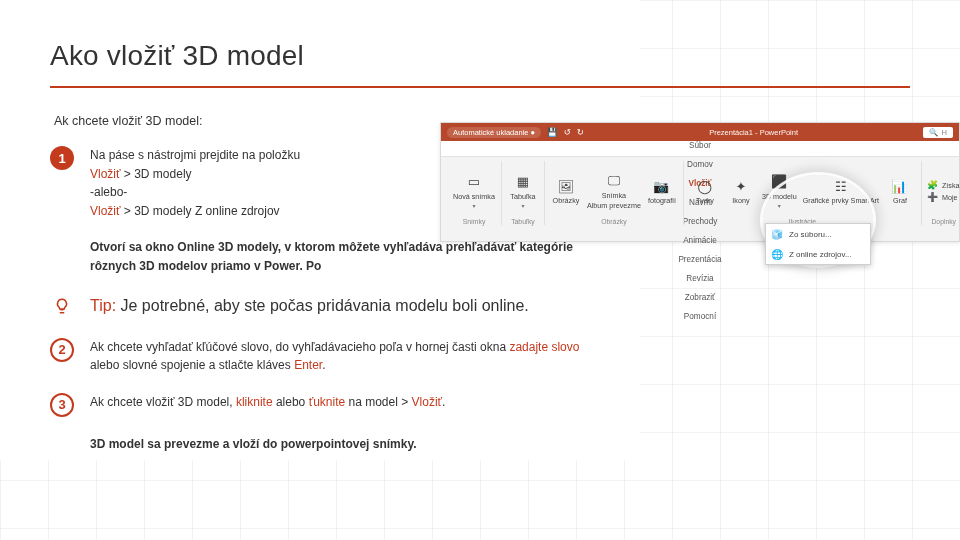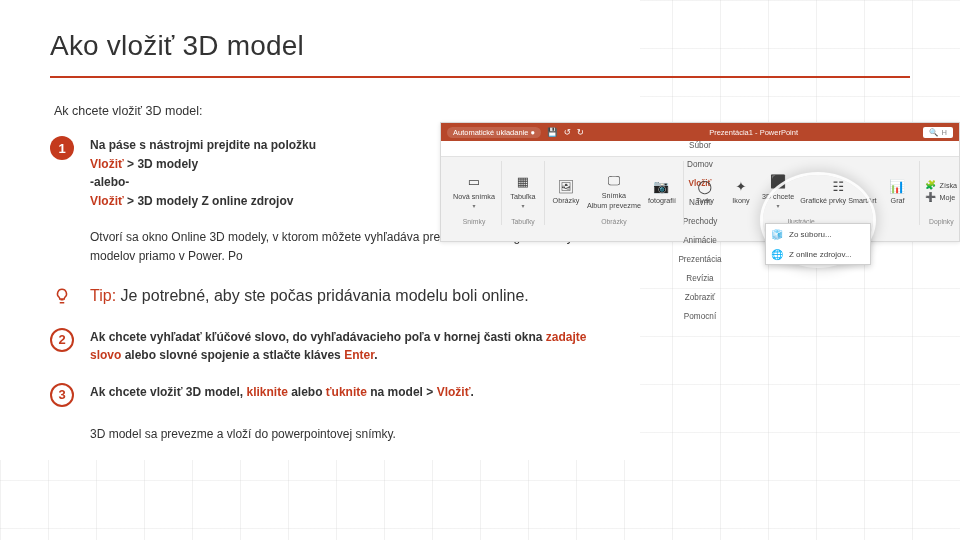--- a/index.html
+++ b/index.html
@@ -2,21 +2,21 @@
 <html><head>
 <meta charset="utf-8">
 <style>
   * { box-sizing: border-box; margin: 0; padding: 0; }
   html, body { width: 960px; height: 540px; font-family: "Segoe UI", Arial, sans-serif; background: #fff; color: #333; }
 
   .slide {
     position: relative;
     width: 960px;
     height: 540px;
-    padding: 30px 50px 30px 50px;
+    padding: 40px 50px 30px 50px;
     background:
       repeating-linear-gradient(to right, rgba(200,200,200,0.25) 0 1px, transparent 1px 48px),
       repeating-linear-gradient(to bottom, rgba(200,200,200,0.22) 0 1px, transparent 1px 48px),
       #ffffff;
   }
 
   .content-cover {
     position: absolute;
     top: 0; left: 0;
     width: 640px; height: 460px;
@@ -49,28 +49,28 @@
   .step {
     display: flex;
     align-items: flex-start;
     gap: 16px;
     margin-bottom: 18px;
   }
   .step-body {
     font-size: 12px;
     line-height: 1.55;
     max-width: 520px;
-    font-weight: bold;
   }
   .indent-body {
     margin-left: 40px;
     font-size: 12px;
     line-height: 1.55;
     max-width: 520px;
     margin-bottom: 18px;
+    font-weight: bold;
   }
 
   .num-badge {
     flex: 0 0 24px;
     width: 24px; height: 24px;
     border-radius: 50%;
     background: #c43a1d;
     color: #fff;
     font-size: 13px;
     font-weight: 600;
@@ -351,21 +351,21 @@
           <div class="btn">
               <span class="ic">◯</span>
               <span class="lbl">Tvary</span>
             </div>
           <div class="btn">
               <span class="ic">✦</span>
               <span class="lbl">Ikony</span>
             </div>
           <div class="btn">
               <span class="ic">⬛</span>
-              <span class="lbl">3D chcete</span>
+              <span class="lbl">3D modelu</span>
               <span class="chev">▾</span>
             </div>
           <div class="btn">
               <span class="ic">☷</span>
               <span class="lbl">Grafické prvky SmartArt</span>
             </div>
           <div class="btn">
               <span class="ic">📊</span>
               <span class="lbl">Graf</span>
             </div>

